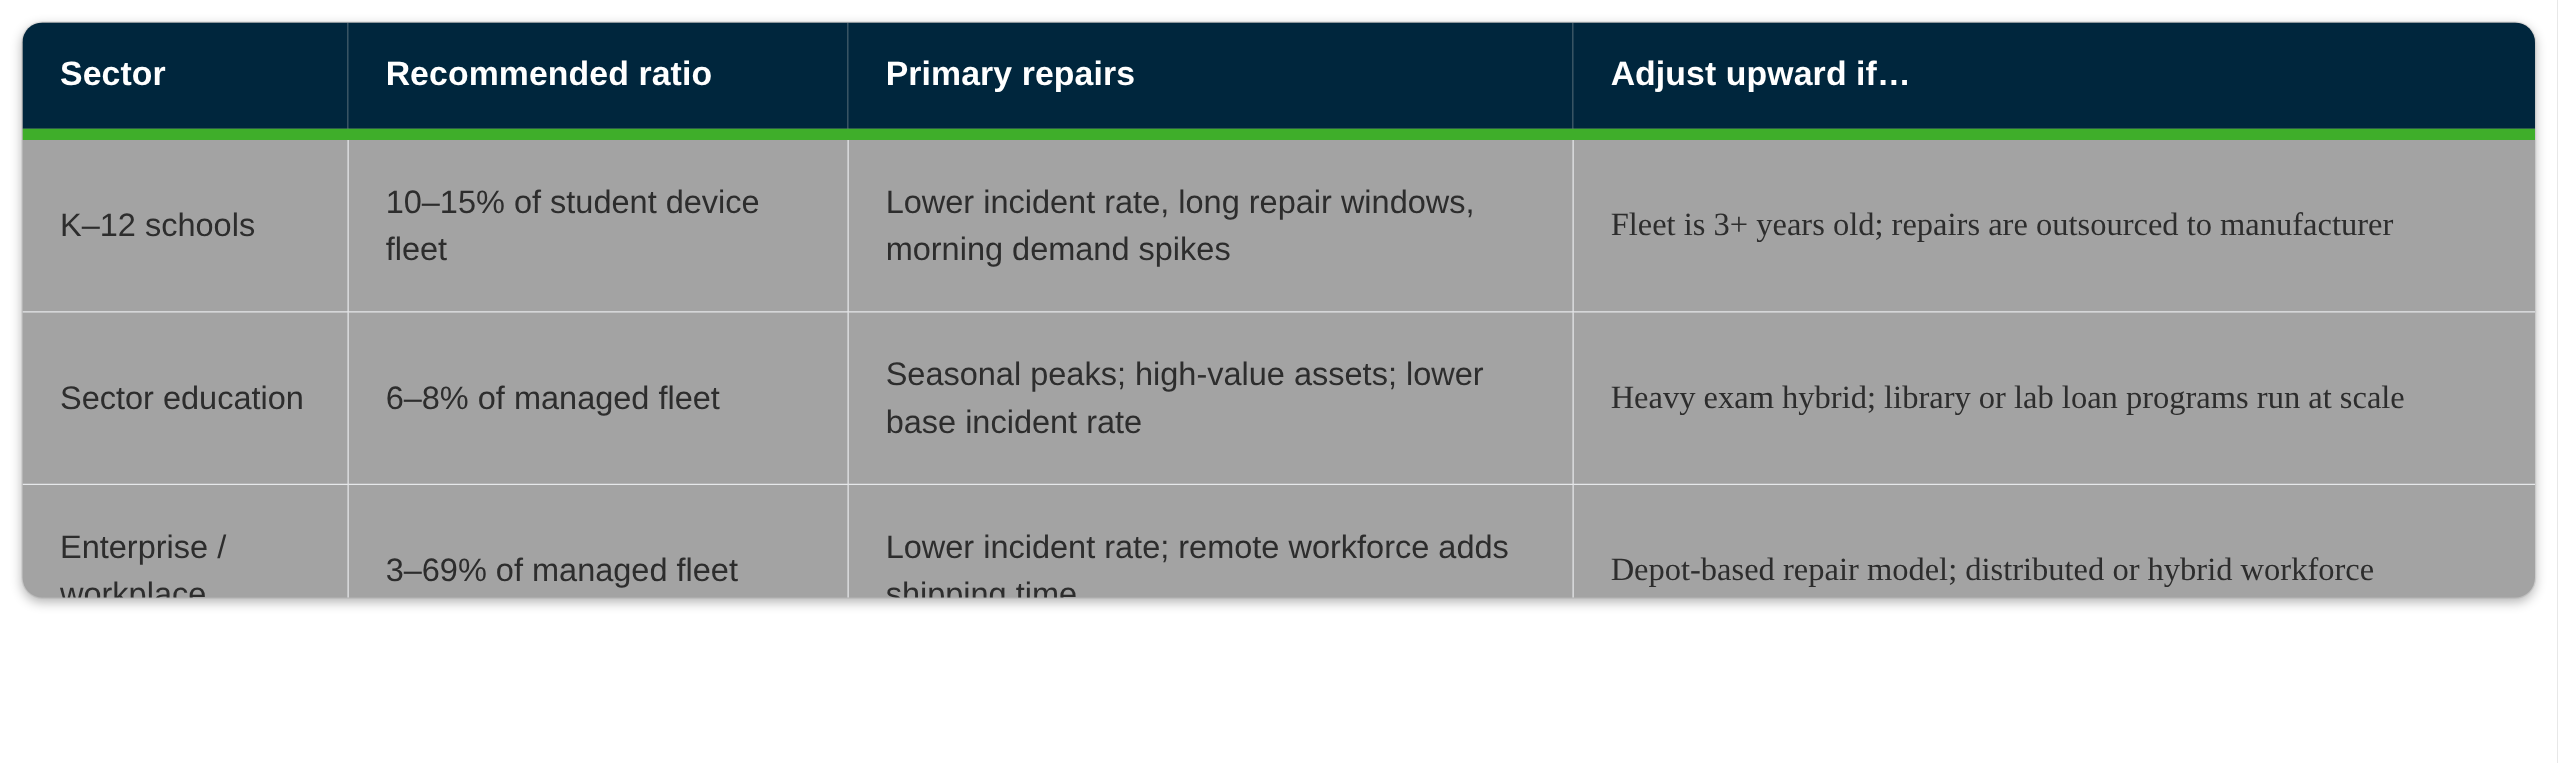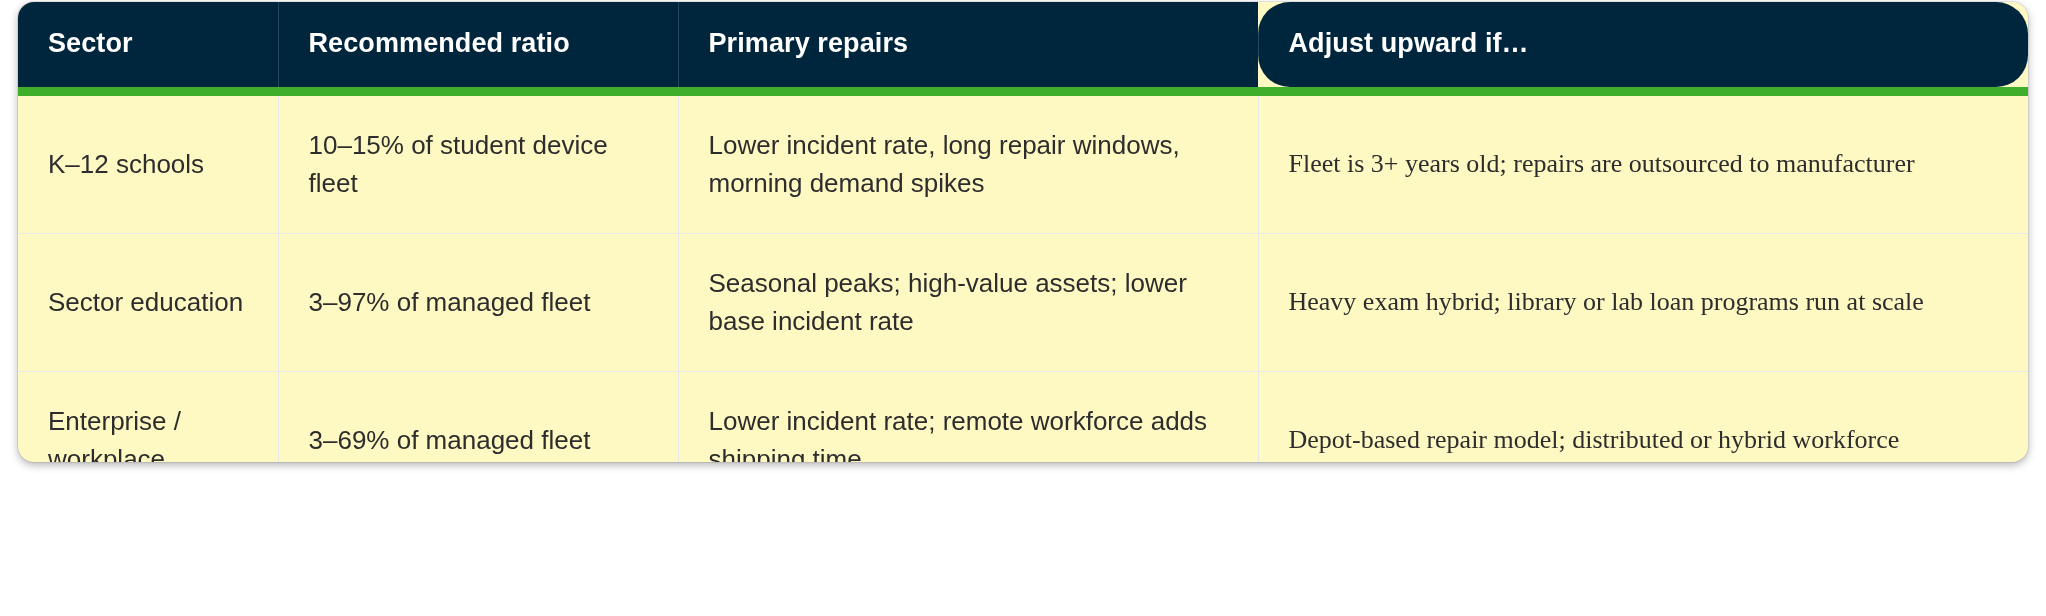--- a/index.html
+++ b/index.html
@@ -10,24 +10,24 @@
   body {
     width: 2046px;
     height: 616px;
     font-family: "Liberation Sans", sans-serif;
     overflow: hidden;
   }
 
   .table-frame {
     position: absolute;
     left: 18px;
-    top: 2px;
+    top: 18px;
     width: 2010px;
     height: 460px;
-    background: #fef9c3;
+    background: #a3a3a3;
     border-radius: 16px;
     box-shadow: 0 3px 9px rgba(0,0,0,0.30), 0 0 0 1px rgba(0,0,0,0.07);
     overflow: hidden;
   }
 
   table.ratio-table {
     width: 100%;
     border-collapse: collapse;
     table-layout: fixed;
   }
@@ -39,21 +39,21 @@
   thead th {
     color: #ffffff;
     font-size: 27px;
     font-weight: bold;
     text-align: left;
     padding: 26px 30px 28px 30px;
     vertical-align: middle;
     letter-spacing: 0.1px;
     border-right: 1px solid rgba(255,255,255,0.16);
   }
-  thead th:last-child { border-right: none; border-radius: 32px; }
+  thead th:last-child { border-right: none; }
 
   
   .accent-row td {
     padding: 0;
     height: 9px;
     background: #3fae2a;
   }
 
   
   tbody.body-rows td {
@@ -123,21 +123,21 @@
         <td>
           <span class="cell-text">Fleet is 3+ years old; repairs are outsourced to manufacturer</span>
         </td>
       </tr>
 
       <tr>
         <td class="sector-cell">
           <span class="cell-text">Sector education</span>
         </td>
         <td>
-          <span class="cell-text">3–97% of managed fleet</span>
+          <span class="cell-text">6–8% of managed fleet</span>
         </td>
         <td>
           <span class="cell-text">Seasonal peaks; high-value assets; lower base incident rate</span>
         </td>
         <td>
           <span class="cell-text">Heavy exam hybrid; library or lab loan programs run at scale</span>
         </td>
       </tr>
 
       <tr>

